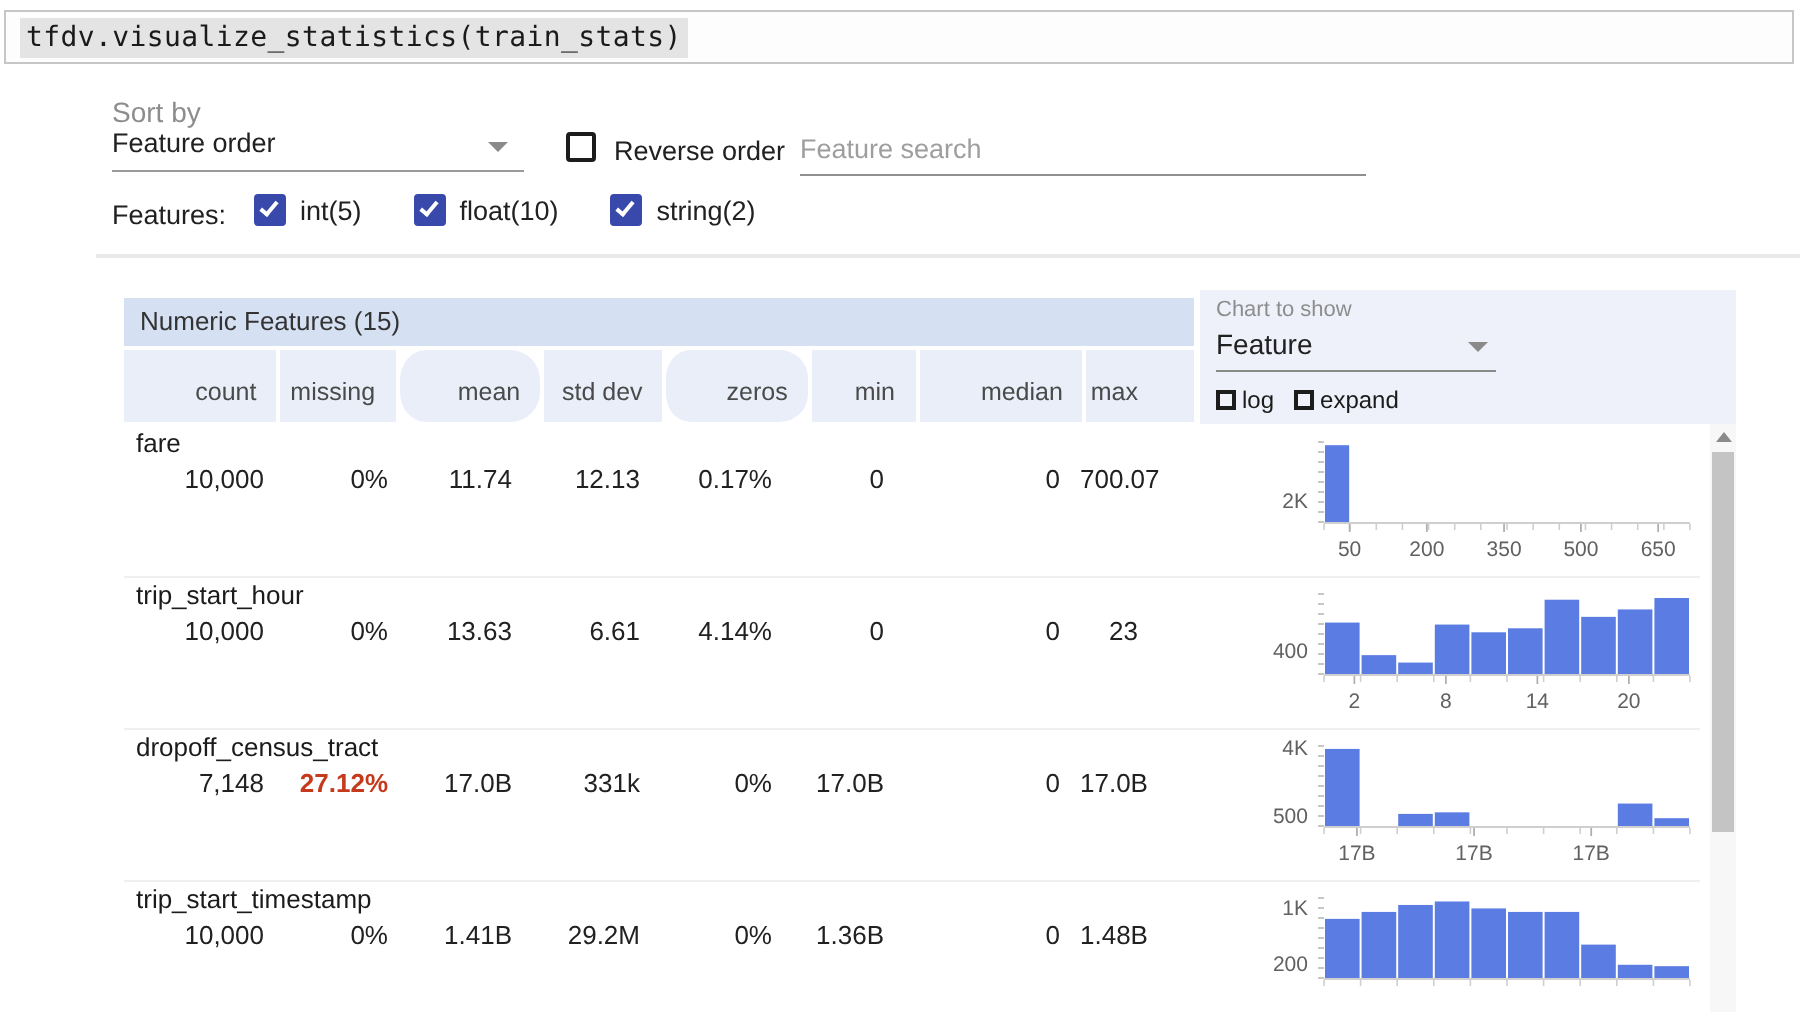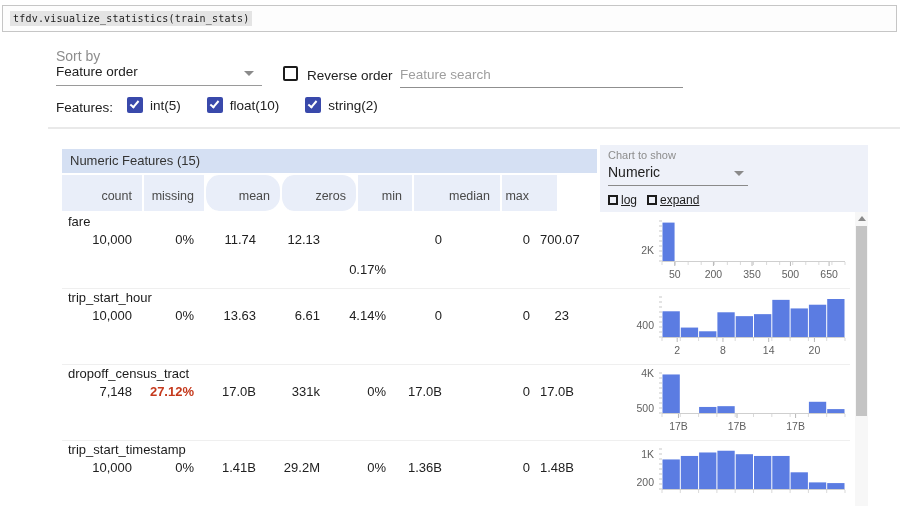--- a/index.html
+++ b/index.html
@@ -2,21 +2,21 @@
 <html style="--accent: #3949ab; --titleBg: #d5e0f3; --headerBg: #e9eef9; --panelBg: #eef1f9; --alert: #c5391c;"><head>
 <meta charset="utf-8">
 <style>
   * { margin:0; padding:0; box-sizing:border-box; }
   html,body { width:900px; height:506px; overflow:hidden; background:#fff;
     font-family:"Liberation Sans","DejaVu Sans",sans-serif; color:#212121; }
 
   
   .code-cell { position:absolute; left:2px; top:5px; width:895px; height:27px;
     border:1px solid #c6c6c6; background:#fdfdfd; display:flex; align-items:center; padding-left:7px; }
-  .code-text { font-family:"DejaVu Sans Mono","Liberation Mono",monospace; font-size:10px;
+  .code-text { font-family:"DejaVu Sans Mono","Liberation Mono",monospace; font-size:14px;
     background:#e4e4e4; padding:2px 3px; color:#1a1a1a; letter-spacing:0.2px; }
 
   
   .small-label { position:absolute; font-size:14px; color:#8d8d8d; }
   .select-box { position:absolute; border-bottom:1px solid #9a9a9a; font-size:13.5px; color:#212121; padding:3px 2px 6px 0; }
   .select-arrow { position:absolute; right:8px; top:10px; width:0; height:0;
     border-left:5px solid transparent; border-right:5px solid transparent; border-top:5px solid #8a8a8a; }
   .checkbox-empty { position:absolute; width:15px; height:15px; border:2px solid #1c1c1c; border-radius:2px; background:#fff; }
   .cb-label { position:absolute; font-size:13.5px; color:#212121;text-align:right; }
   .search-input { position:absolute; left:400px; top:62px; width:283px; height:26px; border:none;
@@ -48,21 +48,21 @@
   .val { text-align:right; padding-right:10px; font-size:13px; color:#212121; }
   .val.alert { color:var(--alert,#c5391c); font-weight:bold; }
   .hist-svg { position:absolute; left:543px; top:0; }
 
   
   .chart-panel { position:absolute; left:600px; top:145px; width:268px; height:67px; background:var(--panelBg,#eef1f9); }
   .panel-label { position:absolute; left:8px; top:4px; font-size:11px; color:#8d8d8d; }
   .panel-select { position:absolute; left:8px; top:17px; width:140px; border-bottom:1px solid #8a8a8a;
     font-size:14px; padding:2px 0 5px 0; }
   .panel-select .select-arrow { right:4px; top:9px; }
-  .mini-cb-row { position:absolute; left:8px; top:48px; display:flex; align-items:center;text-decoration:underline; }
+  .mini-cb-row { position:absolute; left:8px; top:48px; display:flex; align-items:center; }
   .mini-cb { width:10px; height:10px; border:2px solid #1c1c1c; background:transparent; margin-right:3px; }
   .mini-label { font-size:12px; margin-right:10px; color:#1b1b1b; }
 
   
   .scrollbar { position:absolute; left:855px; top:212px; width:13px; height:294px; background:#f7f7f7; }
   .scroll-up { position:absolute; left:0; top:0; width:13px; height:13px; display:flex; align-items:center; justify-content:center; }
   .scroll-up::after { content:""; width:0; height:0; border-left:4px solid transparent;
     border-right:4px solid transparent; border-bottom:5px solid #8a8a8a; }
   .scroll-thumb { position:absolute; left:1px; top:14px; width:11px; height:190px; background:#c4c4c4; }
 </style>
@@ -104,34 +104,35 @@
     </span>
   </div>
 
 <div class="divider"></div>
 
 <div class="table-title">Numeric Features (15)</div>
 <div class="col-headers" id="col-headers">
     <div class="col-h" style="width: 80px;">count</div>
     <div class="col-h" style="width: 62px;">missing</div>
     <div class="col-h" style="width: 76px; border-radius: 15px;">mean</div>
+    <div class="col-h" style="width: 64px;">std dev</div>
     <div class="col-h" style="width: 76px; border-radius: 14px;">zeros</div>
     <div class="col-h" style="width: 56px;">min</div>
     <div class="col-h" style="width: 88px;">median</div>
     <div class="col-h" style="width: 57px; padding-right: 28px;">max</div>
   </div>
 <div class="rows" id="rows">
     <div class="feature-row">
       <div class="feature-name">fare</div>
       <div class="value-cells">
         <div class="val" style="width: 80px;">10,000</div>
         <div class="val" style="width: 62px;">0%</div>
         <div class="val" style="width: 62px;">11.74</div>
         <div class="val" style="width: 64px;">12.13</div>
-        <div class="val" style="width: 66px; margin-top: 30px;">0.17%</div>
+        <div class="val" style="width: 66px;">0.17%</div>
         <div class="val" style="width: 56px;">0</div>
         <div class="val" style="width: 88px;">0</div>
         <div class="val" style="width: 57px; padding-right: 28px;">700.07</div>
       </div>
       <svg width="245" height="76" class="hist-svg">
         <line x1="54" y1="8" x2="57" y2="8" stroke="#b9b9b9" stroke-width="0.8"></line>
         <line x1="54" y1="13" x2="57" y2="13" stroke="#b9b9b9" stroke-width="0.8"></line>
         <line x1="54" y1="18" x2="57" y2="18" stroke="#b9b9b9" stroke-width="0.8"></line>
         <line x1="54" y1="23" x2="57" y2="23" stroke="#b9b9b9" stroke-width="0.8"></line>
         <line x1="54" y1="28" x2="57" y2="28" stroke="#b9b9b9" stroke-width="0.8"></line>
@@ -319,21 +320,21 @@
         <line x1="240" y1="49" x2="240" y2="52" stroke="#cfcfcf" stroke-width="0.8"></line>
         <text x="49" y="16.717391304347828" text-anchor="end" font-size="10.5" fill="#616161">1K</text>
         <text x="49" y="44.54347826086956" text-anchor="end" font-size="10.5" fill="#616161">200</text>
       </svg>
     </div>
   </div>
 
 <div class="chart-panel">
   <div class="panel-label">Chart to show</div>
   <div class="panel-select">
-    <span>Numeric</span>
+    <span>Feature</span>
     <span class="select-arrow"></span>
   </div>
   <div class="mini-cb-row">
     <span class="mini-cb"></span>
     <span class="mini-label">log</span>
     <span class="mini-cb"></span>
     <span class="mini-label">expand</span>
   </div>
 </div>
 

